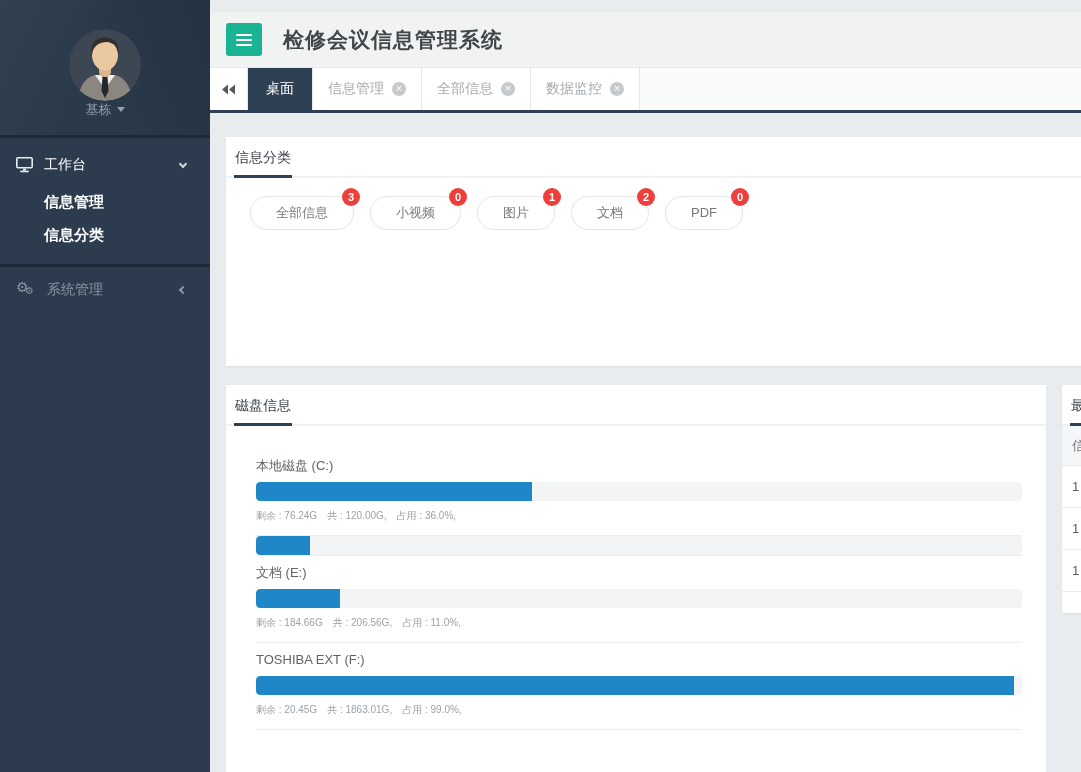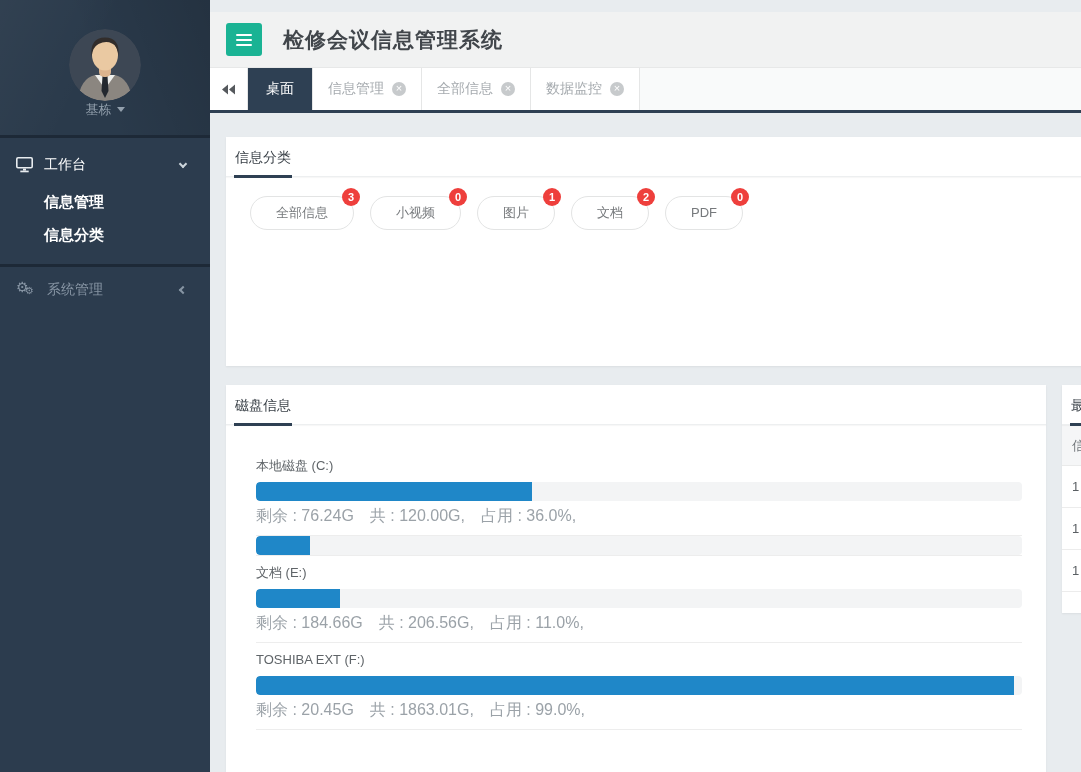--- a/index.html
+++ b/index.html
@@ -102,21 +102,21 @@
   }
 
   .row2 { display:flex; align-items:flex-start; margin:19px 0 0 16px; }
   .card-disk { width:820px; flex:none; height:450px; }
   .disk-body { padding:24px 24px 0 30px; }
   .disk-entry { border-bottom:1px solid #ededed; }
   .disk-entry:last-child { border-bottom:1px solid #ededed; }
   .disk-name { font-size:13px; color:#5f6468; margin:9px 0 8px; line-height:16px; }
   .disk-track { height:19px; background:#f3f4f5; border-radius:4px; overflow:hidden; }
   .disk-fill { height:19px; background:#1f87c8; border-radius:4px 0 0 4px; }
-  .disk-stats { font-size:16px; color:#9ba2a8; margin:7px 0 11px; line-height:16px; }
+  .disk-stats { font-size:10px; color:#9ba2a8; margin:7px 0 11px; line-height:16px; }
 
   .card-latest { width:300px; margin-left:16px; flex:none; height:228px; }
   .latest-table { width:100%; }
   .latest-th {
     height:41px; line-height:41px; background:#f5f6f7; border-bottom:1px solid #e9eaea;
     padding-left:10px; font-size:13px; color:#707579; white-space:nowrap;
   }
   .latest-row {
     height:42px; line-height:42px; border-bottom:1px solid #ececec;
     padding-left:10px; font-size:13px; color:#5a5f63; white-space:nowrap; cursor:pointer;

